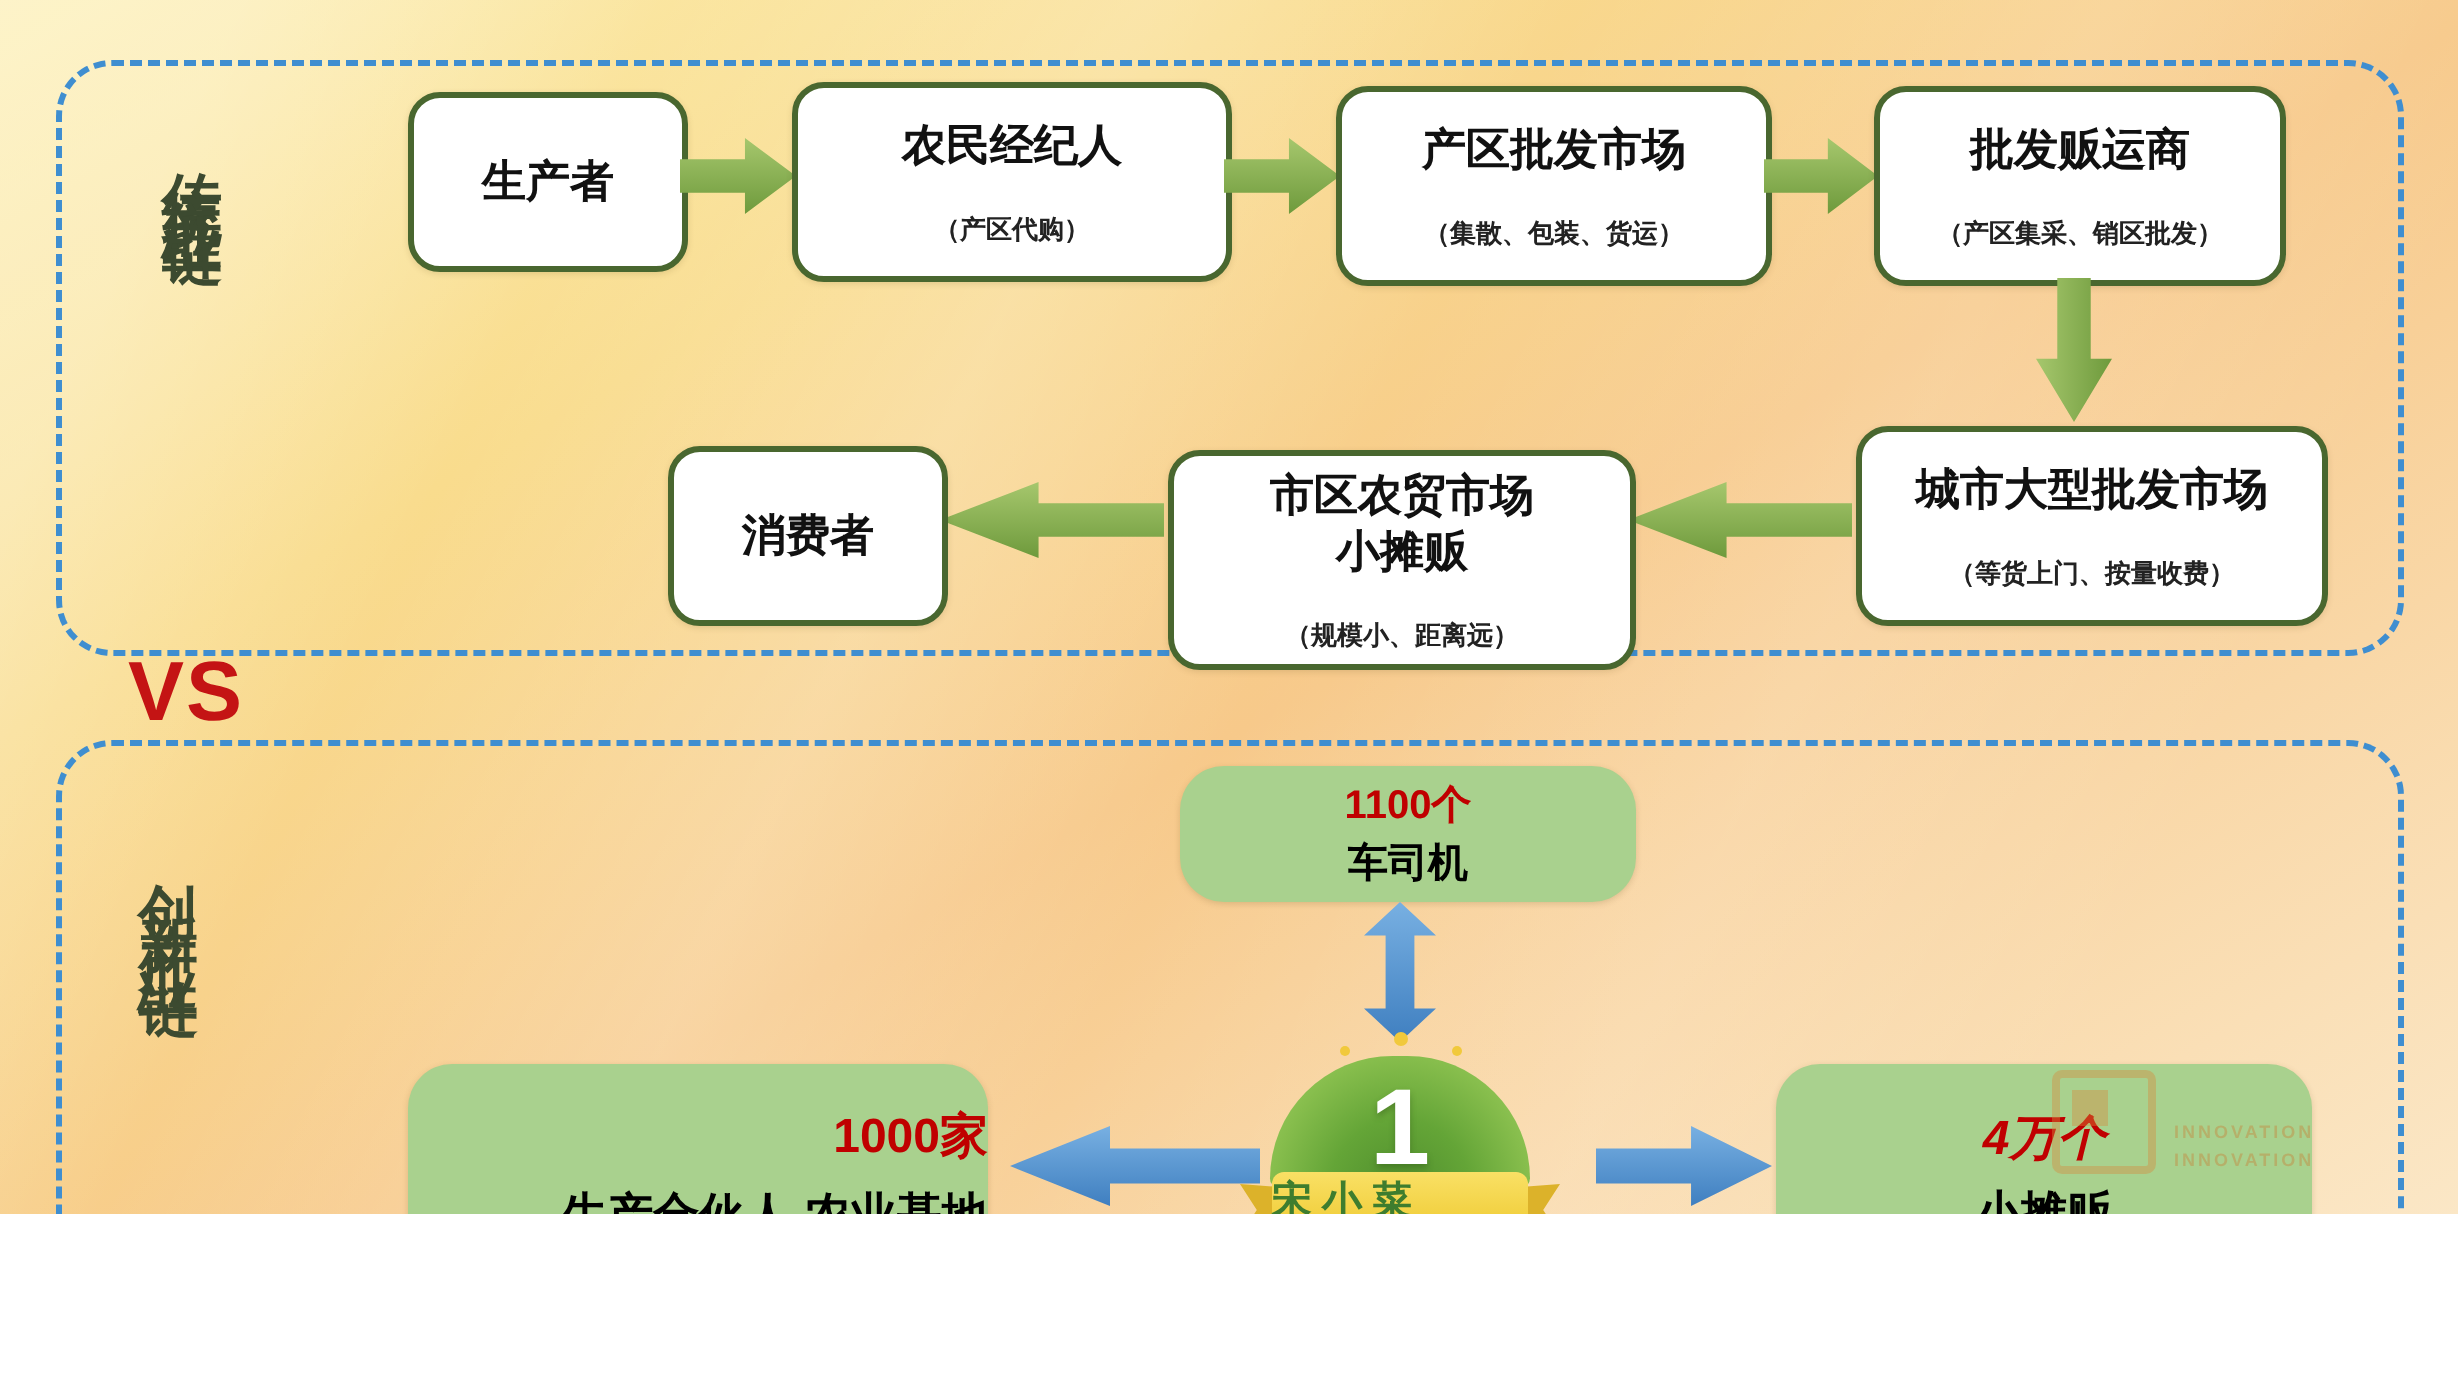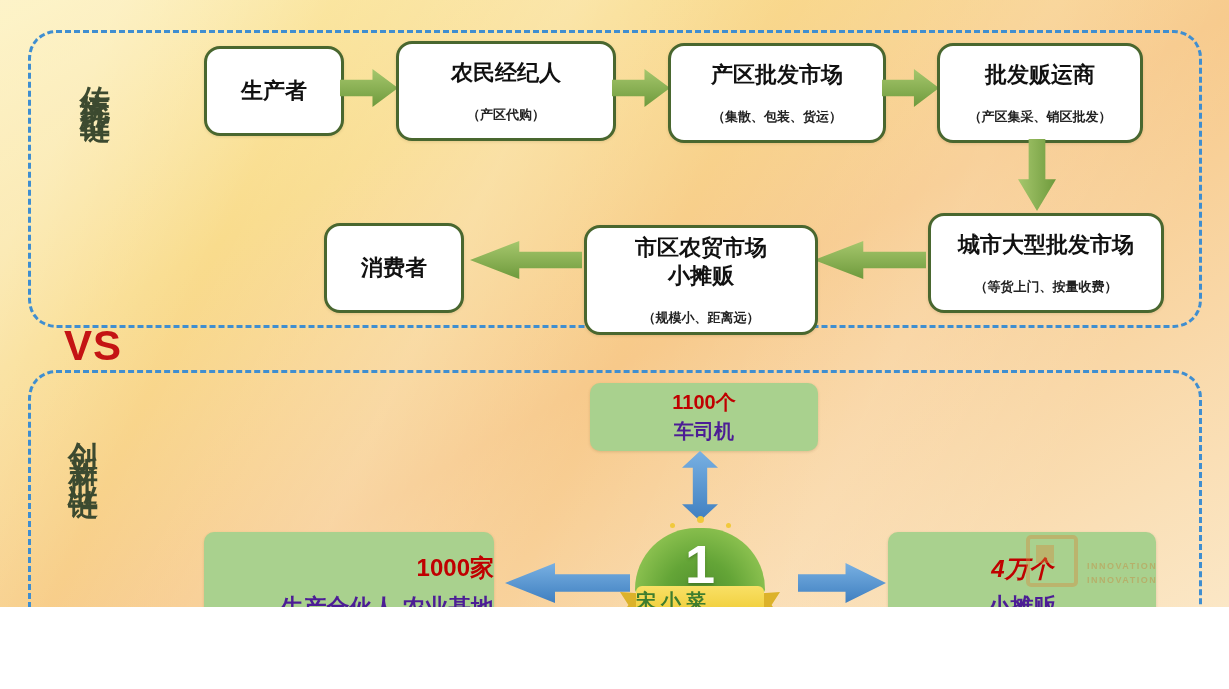--- a/index.html
+++ b/index.html
@@ -30,46 +30,46 @@
   }
   .node-title{font-size:22px;font-weight:700;color:#111;line-height:1.25;}
   .node-sub{font-size:13px;font-weight:600;color:#222;margin-top:21px;line-height:1.2;}
 
   #n-producer{left:204px;top:46px;width:134px;height:84px;}
   #n-broker{left:396px;top:41px;width:214px;height:94px;}
   #n-origin{left:668px;top:43px;width:212px;height:94px;}
   #n-traffic{left:937px;top:43px;width:200px;height:94px;}
   #n-city{left:928px;top:213px;width:230px;height:94px;}
   #n-urban{left:584px;top:225px;width:228px;height:104px;}
-  #n-consumer{left:324px;top:223px;width:134px;height:84px;}
+  #n-consumer{left:334px;top:223px;width:134px;height:84px;}
 
   .garrow{position:absolute;background:linear-gradient(180deg,#a6c76d,#6e9a3c);}
   .garrow.vert{background:linear-gradient(90deg,#a6c76d,#6e9a3c);}
   .arr-right{clip-path:polygon(0 28%,56% 28%,56% 0,100% 50%,56% 100%,56% 72%,0 72%);}
   .arr-left{clip-path:polygon(100% 28%,44% 28%,44% 0,0 50%,44% 100%,44% 72%,100% 72%);}
   .arr-down{clip-path:polygon(28% 0,72% 0,72% 56%,100% 56%,50% 100%,0 56%,28% 56%);}
   #a1{left:340px;top:69px;width:58px;height:38px;}
   #a2{left:612px;top:69px;width:58px;height:38px;}
   #a3{left:882px;top:69px;width:57px;height:38px;}
   #a-down{left:1018px;top:139px;width:38px;height:72px;}
   #a4{left:814px;top:241px;width:112px;height:38px;}
   #a5{left:470px;top:241px;width:112px;height:38px;}
 
   .vs{
     position:absolute;left:64px;top:322px;font-size:42px;font-weight:800;color:#c41414;
     letter-spacing:1px;
   }
 
   .gbox{
-    position:absolute;background:#a9d18e;border-radius:10px;
+    position:absolute;background:#a9d18e;border-radius:22px;
     display:flex;flex-direction:column;align-items:center;justify-content:center;
     text-align:center;box-shadow:0 1px 3px rgba(90,70,20,.18);
   }
   .gbox .count{color:#c00000;font-weight:700;}
-  .gbox .glabel{color:#4c1d95;font-weight:700;}
+  .gbox .glabel{color:#000000;font-weight:700;}
   #g-drivers{left:590px;top:383px;width:228px;height:68px;}
   #g-drivers .count{font-size:20px;}
   #g-drivers .glabel{font-size:20px;margin-top:2px;}
   #g-partners{left:204px;top:532px;width:290px;height:110px;align-items:flex-end;}
   #g-partners .count{font-size:24px;}
   #g-partners .glabel{font-size:23px;margin-top:8px;}
   #g-vendors{left:888px;top:532px;width:268px;height:110px;}
   #g-vendors .count{font-size:24px;font-style:italic;}
   #g-vendors .glabel{font-size:23px;margin-top:6px;}
 

